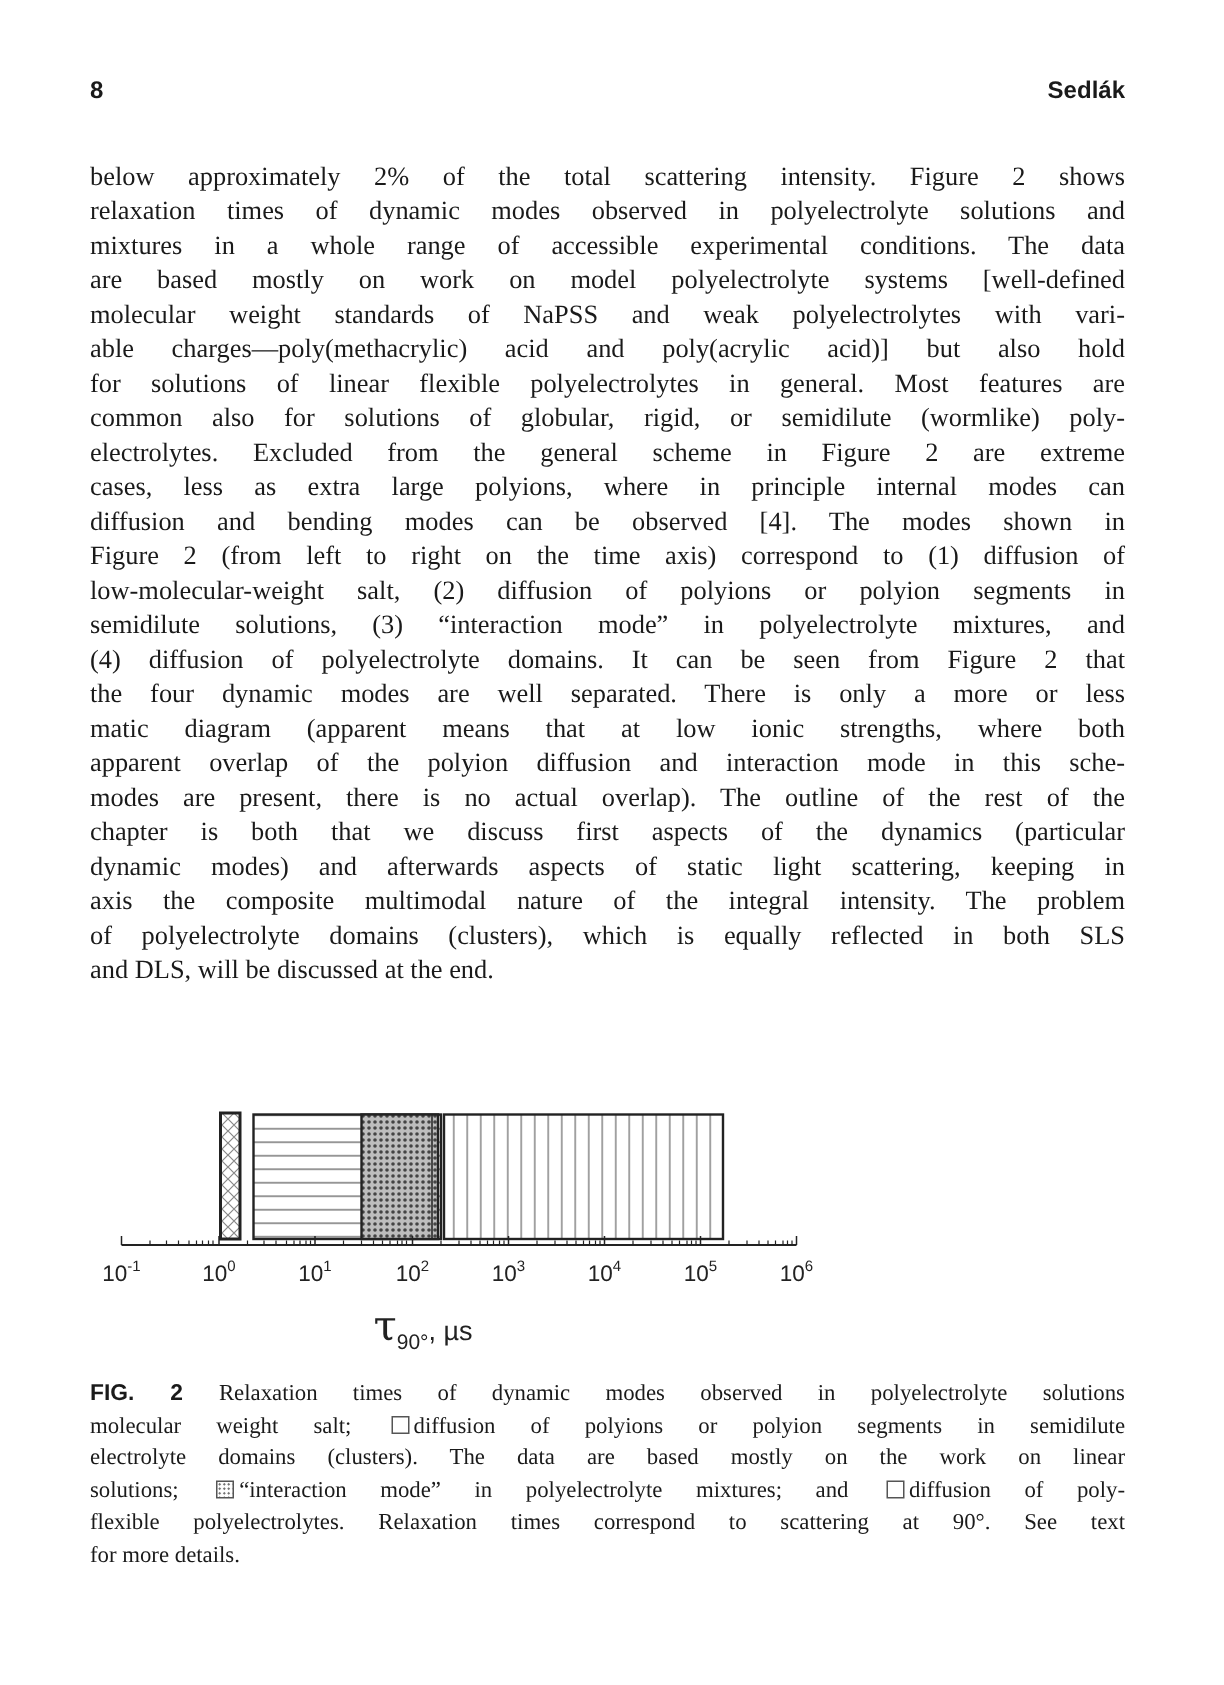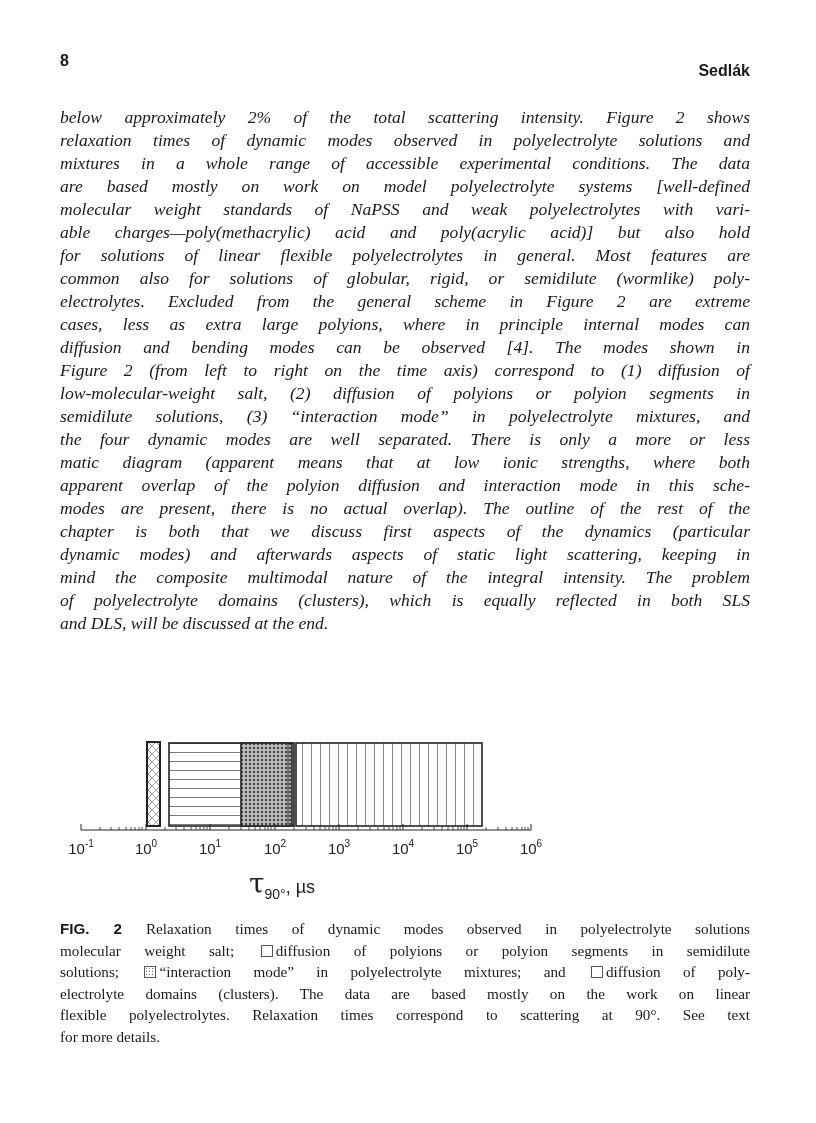--- a/index.html
+++ b/index.html
@@ -1,20 +1,20 @@
 <!DOCTYPE html>
 <html><head>
 <meta charset="utf-8">
 <style>
   html, body { margin:0; padding:0; background:#ffffff; }
   body { width:816px; height:1123px; position:relative; overflow:hidden; color:#1a1a1a; }
   .header { position:absolute; top:52px; left:60px; width:690px; height:24px; }
   .page-num { position:absolute; left:0; top:0; font-family:"Liberation Sans", sans-serif; font-weight:bold; font-size:16px; }
-  .running-head { position:absolute; right:0; top:0; font-family:"Liberation Sans", sans-serif; font-weight:bold; font-size:16px;margin-top:10px; }
-  .body-text { position:absolute; top:106px; left:60px; width:690px; font-family:"Liberation Serif", serif; font-size:17.6px; line-height:23px; text-align:justify;font-style:italic; }
+  .running-head { position:absolute; right:0; top:0; font-family:"Liberation Sans", sans-serif; font-weight:bold; font-size:16px; }
+  .body-text { position:absolute; top:106px; left:60px; width:690px; font-family:"Liberation Serif", serif; font-size:17.6px; line-height:23px; text-align:justify; }
   .body-text .line { display:block; text-align:justify; text-align-last:justify; white-space:nowrap; height:23px; }
   .body-text .line.last { text-align-last:left; }
   .figure { position:absolute; left:64px; top:730px; width:500px; height:180px; }
   .caption { position:absolute; top:918px; left:60px; width:690px; font-family:"Liberation Serif", serif; font-size:15.2px; line-height:21.5px; }
   .caption .line { display:block; text-align:justify; text-align-last:justify; white-space:nowrap; height:21.5px; }
   .caption .line.last { text-align-last:left; }
   .fig-label { font-family:"Liberation Sans", sans-serif; font-weight:bold; margin-right:24px; }
   .legend-swatch { display:inline-block; width:10px; height:10px; border:1px solid #555; vertical-align:-1px; margin:0 3px; }
   .sw-salt { background: repeating-linear-gradient(45deg, transparent 0 2px, #777 2px 3px), repeating-linear-gradient(-45deg, transparent 0 2px, #777 2px 3px); }
   .sw-poly { background:#fff; }
@@ -37,27 +37,28 @@
   <span class="line">molecular weight standards of NaPSS and weak polyelectrolytes with vari-</span>
   <span class="line">able charges—poly(methacrylic) acid and poly(acrylic acid)] but also hold</span>
   <span class="line">for solutions of linear flexible polyelectrolytes in general. Most features are</span>
   <span class="line">common also for solutions of globular, rigid, or semidilute (wormlike) poly-</span>
   <span class="line">electrolytes. Excluded from the general scheme in Figure 2 are extreme</span>
   <span class="line">cases, less as extra large polyions, where in principle internal modes can</span>
   <span class="line">diffusion and bending modes can be observed [4]. The modes shown in</span>
   <span class="line">Figure 2 (from left to right on the time axis) correspond to (1) diffusion of</span>
   <span class="line">low-molecular-weight salt, (2) diffusion of polyions or polyion segments in</span>
   <span class="line">semidilute solutions, (3) “interaction mode” in polyelectrolyte mixtures, and</span>
+  <span class="line">(4) diffusion of polyelectrolyte domains. It can be seen from Figure 2 that</span>
   <span class="line">the four dynamic modes are well separated. There is only a more or less</span>
   <span class="line">matic diagram (apparent means that at low ionic strengths, where both</span>
   <span class="line">apparent overlap of the polyion diffusion and interaction mode in this sche-</span>
   <span class="line">modes are present, there is no actual overlap). The outline of the rest of the</span>
   <span class="line">chapter is both that we discuss first aspects of the dynamics (particular</span>
   <span class="line">dynamic modes) and afterwards aspects of static light scattering, keeping in</span>
-  <span class="line">mind the composite multimodal nature of the integral intensity. The problem</span>
+  <span class="line">axis the composite multimodal nature of the integral intensity. The problem</span>
   <span class="line">of polyelectrolyte domains (clusters), which is equally reflected in both SLS</span>
   <span class="line last">and DLS, will be discussed at the end.</span>
 </div>
 
 <div class="figure">
   <svg width="500" height="180" viewBox="0 0 500 180" xmlns="http://www.w3.org/2000/svg">
     <defs>
       <pattern id="pCross" width="8" height="8" patternUnits="userSpaceOnUse">
         <path d="M0,0 L8,8 M8,0 L0,8" stroke="#888" stroke-width="0.8"></path>
       </pattern>
@@ -125,17 +126,17 @@
       <text x="467" y="124" text-anchor="middle"><tspan>10</tspan><tspan dy="-7" font-size="10">6</tspan></text>
     </g>
 
     <text x="185" y="163" font-family="Liberation Sans, sans-serif" fill="#222"><tspan font-family="DejaVu Serif, serif" font-size="28">τ</tspan><tspan dy="6" font-size="14">90°</tspan><tspan dy="-6" font-size="18">, µs</tspan></text>
   </svg>
 </div>
 
 <div class="caption">
   <span class="line"><span class="fig-label">FIG. 2</span><span>Relaxation times of dynamic modes observed in polyelectrolyte solutions</span></span>
   <span class="line"><span>molecular weight salt;</span> <span class="legend-swatch sw-poly"></span><span>diffusion of polyions or polyion segments in semidilute</span></span>
+  <span class="line">electrolyte domains (clusters). The data are based mostly on the work on linear</span>
   <span class="line"><span>solutions;</span> <span class="legend-swatch sw-inter"></span><span>“interaction mode” in polyelectrolyte mixtures; and</span> <span class="legend-swatch sw-domain"></span><span>diffusion of poly-</span></span>
-  <span class="line">electrolyte domains (clusters). The data are based mostly on the work on linear</span>
   <span class="line">flexible polyelectrolytes. Relaxation times correspond to scattering at 90°. See text</span>
   <span class="line last">for more details.</span>
 </div>
 
 </body></html>

